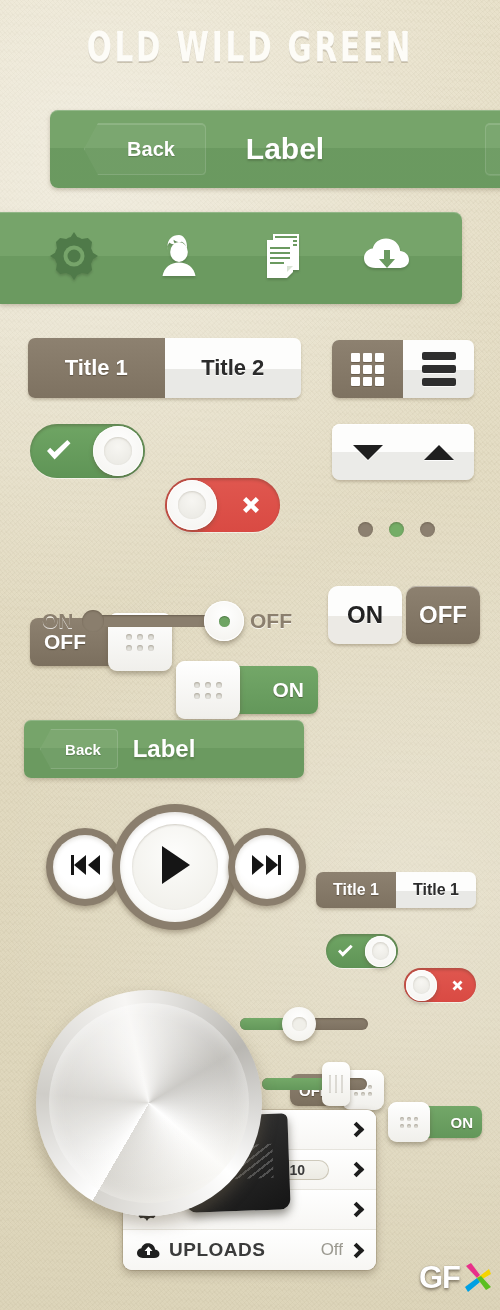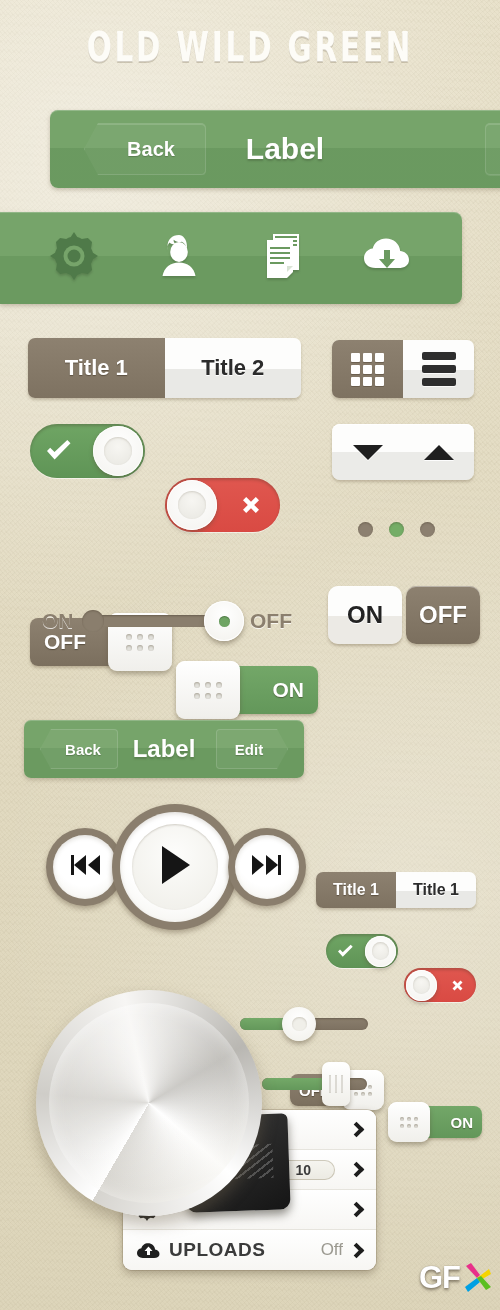--- a/index.html
+++ b/index.html
@@ -266,21 +266,21 @@
   #settings { left:123px; top:1110px; width:253px; border-radius:9px; overflow:hidden;
               background:#fff; box-shadow:0 4px 9px rgba(110,98,75,.45), 0 0 0 1px rgba(150,135,105,.35); }
   .srow { height:40px; display:flex; align-items:center; padding:0 10px 0 12px;
           border-bottom:1px solid #e6e4dd;
           background:linear-gradient(#ffffff,#f7f6f3); }
   .srow:last-child { border-bottom:0; }
   .srow .ico { width:34px; display:flex; align-items:center; }
   .srow .nm  { flex:1; font-size:19px; font-weight:bold; color:#3b3b3b; letter-spacing:.5px; }
   .srow .val { font-size:17px; color:#9b9990; margin-right:8px; }
   .badge { border-radius:999px; background:linear-gradient(#f6f5f0,#eceae2); color:#3b3b3b;
-           font-size:14px; font-weight:bold; padding:2px 24px; margin-right:16px;
+           font-size:14px; font-weight:bold; padding:2px 24px; margin-right:22px;
            box-shadow:inset 0 0 0 1px rgba(160,150,125,.45); }
   .chev { width:11px; height:11px; border-right:4px solid #1d1d1d; border-bottom:4px solid #1d1d1d;
           transform:rotate(-45deg); margin-right:4px; }
 
   
   #wm { right:6px; bottom:14px; display:flex; align-items:center; }
   #wm .wtxt { font-size:31px; font-weight:bold; letter-spacing:-1px; color:#fff;
               text-shadow:0 2px 3px rgba(60,50,35,.55), 0 0 1px rgba(0,0,0,.4); }
 </style>
 </head>
@@ -435,21 +435,20 @@
   </div>
   <span class="txt">OFF</span>
 </div>
 
 <div class="abs sqbtn" id="btn-on">ON</div>
 <div class="abs sqbtn" id="btn-off">OFF</div>
 
 <div class="abs" id="navbar2">
   <div class="t2">Label</div>
   <div class="emb2 b2">Back</div>
-  <div class="emb2 e2">Edit</div>
 </div>
 
 <div class="abs pill green" id="tg-check-sm">
   <div class="mark">
     <svg width="19" height="15" viewBox="0 0 30 24">
         <path fill="#fff" d="M3 12l3.2-3.3 4.3 4.4L23.3 1l3.2 3.3-15.9 16.2z"></path>
       </svg>
   </div>
   <div class="knob"></div>
 </div>

